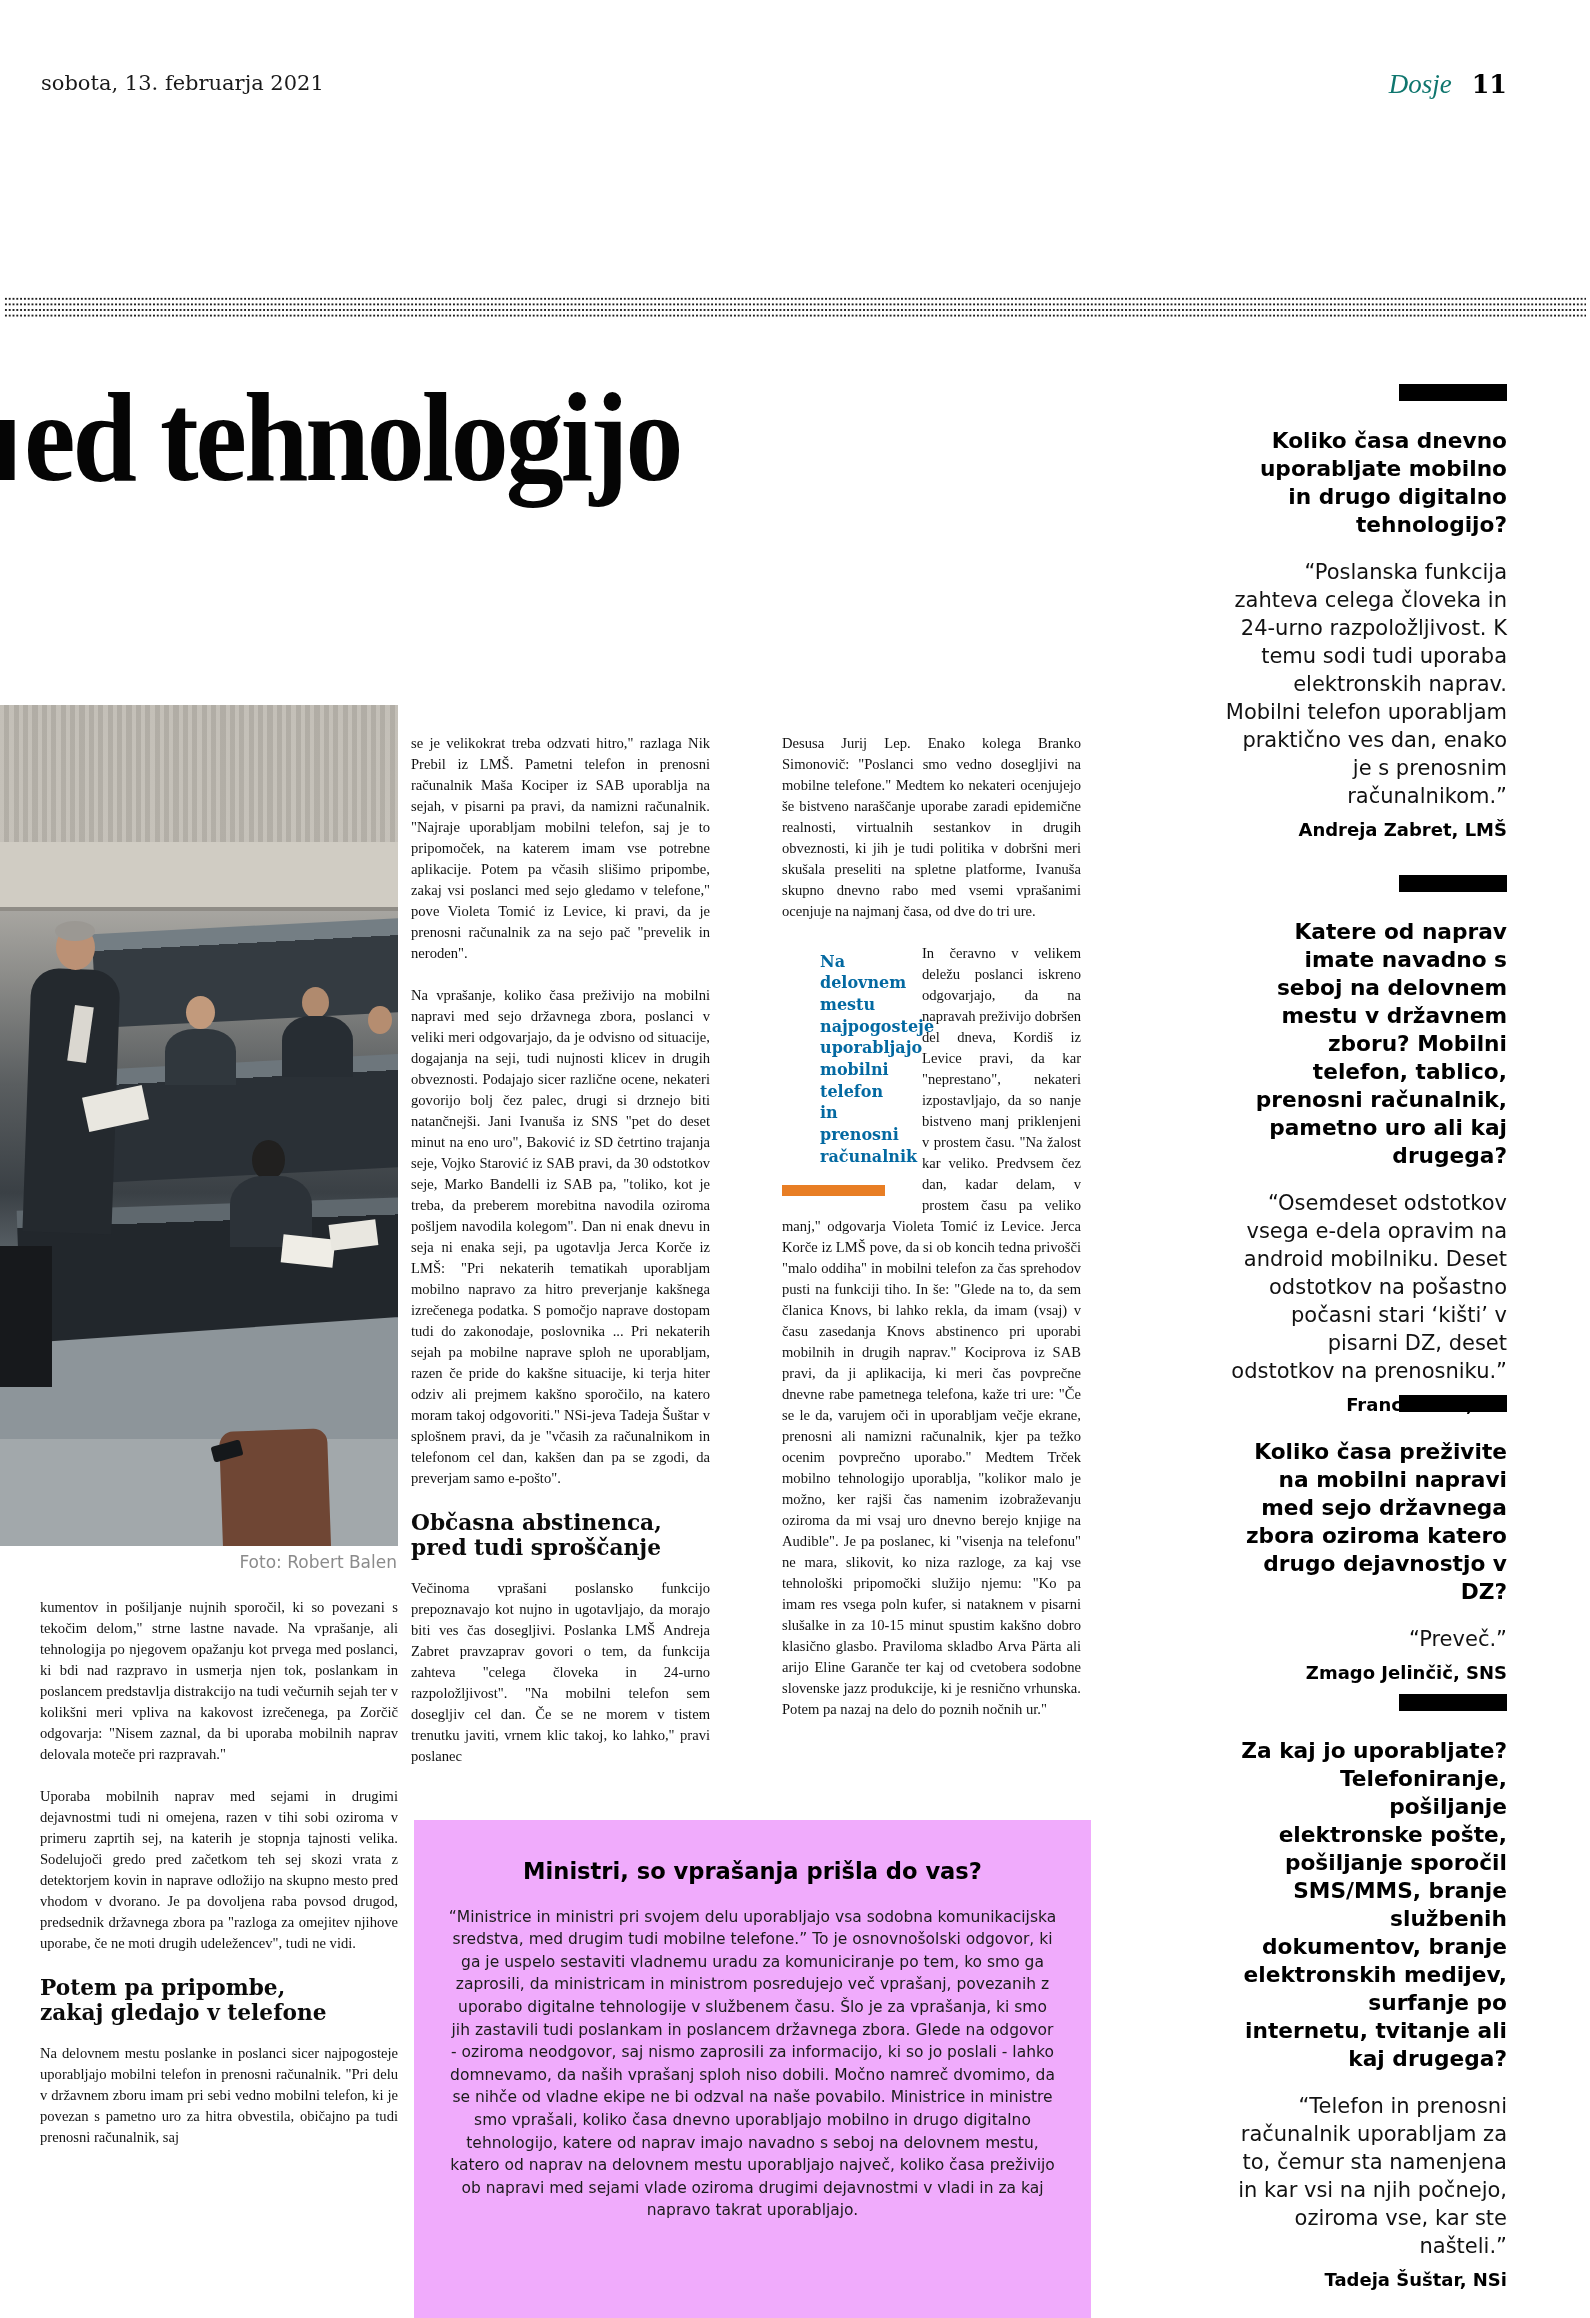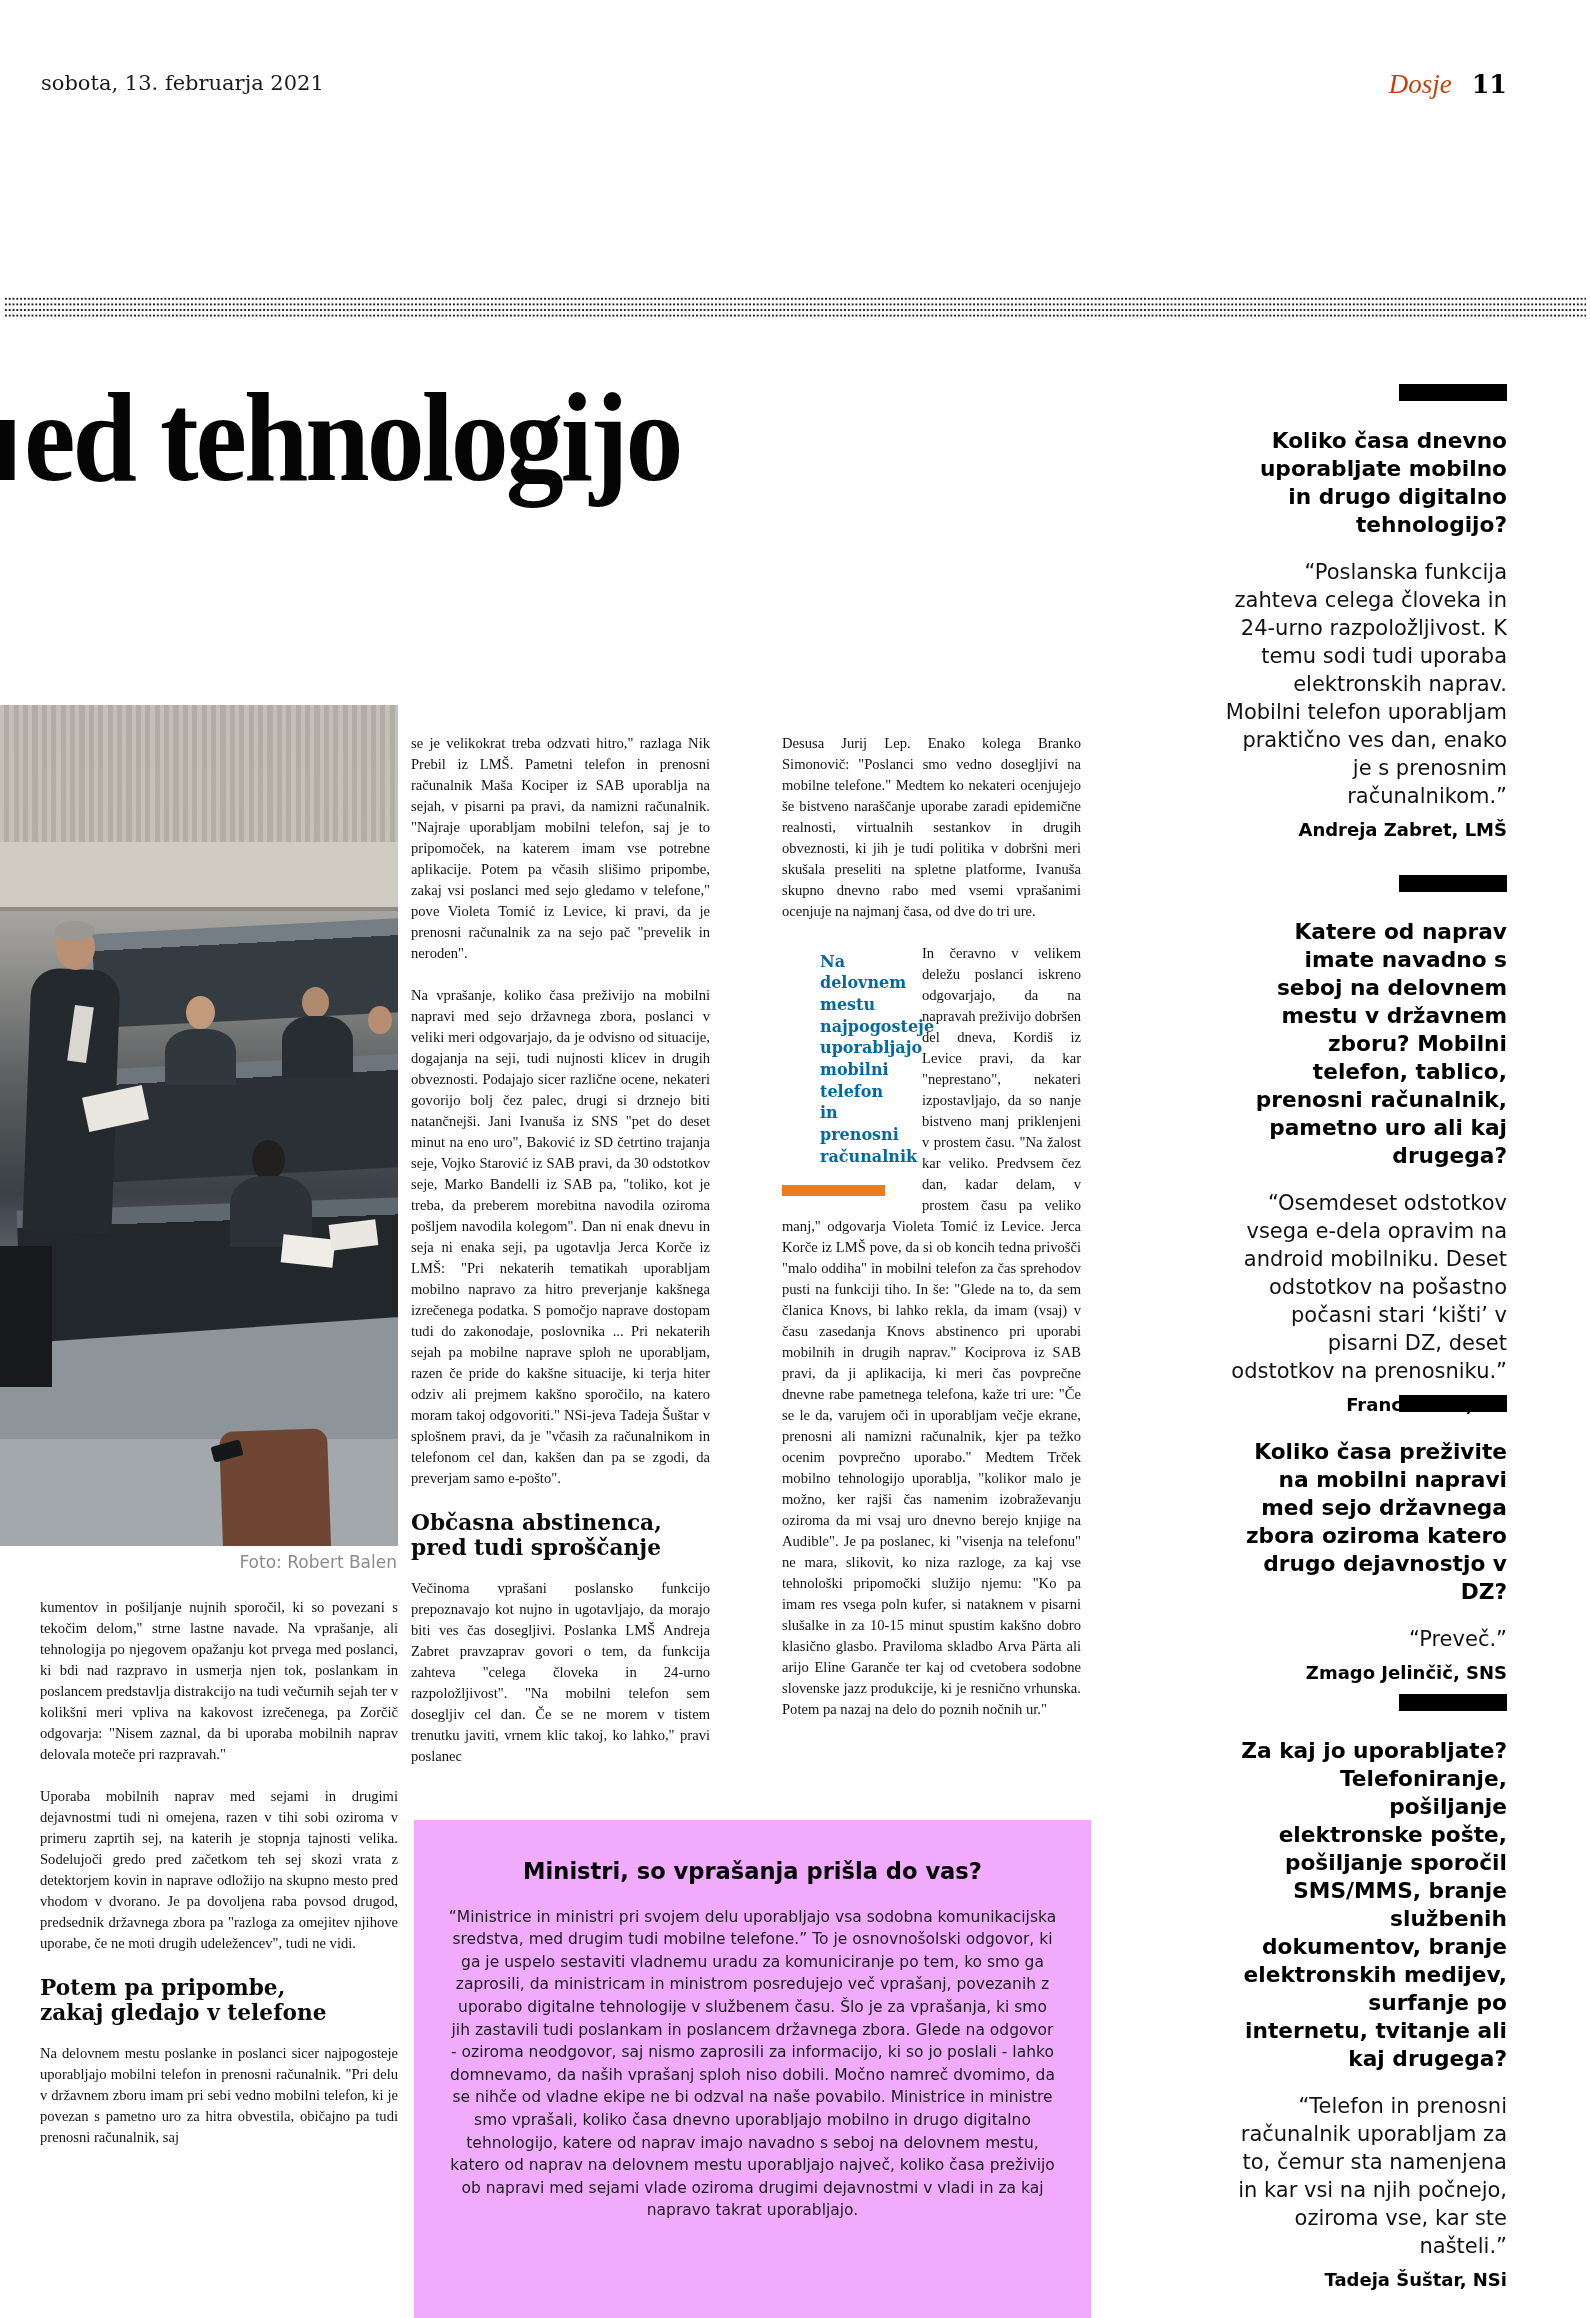--- a/index.html
+++ b/index.html
@@ -2,21 +2,21 @@
 <html style="font-size:7.5px"><head>
 <meta charset="utf-8">
 <style>
   html,body{margin:0;padding:0;background:#fff;}
   .page{position:relative;width:1590px;height:2319px;background:#ffffff;overflow:hidden;color:#111;
         font-family:"Liberation Serif",serif;}
 
   
   .hdr-date{position:absolute;left:41px;top:71px;font:400 21px "DejaVu Serif",serif;color:#1a1a1a;}
   .hdr-right{position:absolute;right:83px;top:69px;white-space:nowrap;}
-  .hdr-section{font:italic 400 27px "Liberation Serif",serif;color:#c2410c;}
+  .hdr-section{font:italic 400 27px "Liberation Serif",serif;color:#0f766e;}
   .hdr-page{font:700 25.4px "DejaVu Serif",serif;color:#000;margin-left:20px;}
 
   
   .dotted-rule{position:absolute;left:3.8px;top:296px;width:1582px;height:22.6px;
       background-image:radial-gradient(circle,#1c1c1c 0.8px,transparent 0.9px);
       background-size:3.8px 5.6px;}
 
   
   .headline{position:absolute;left:-1.9px;top:366px;line-height:1.05;white-space:nowrap;
       font:700 126px "Liberation Serif",serif;letter-spacing:-3.3px;color:#050505;

